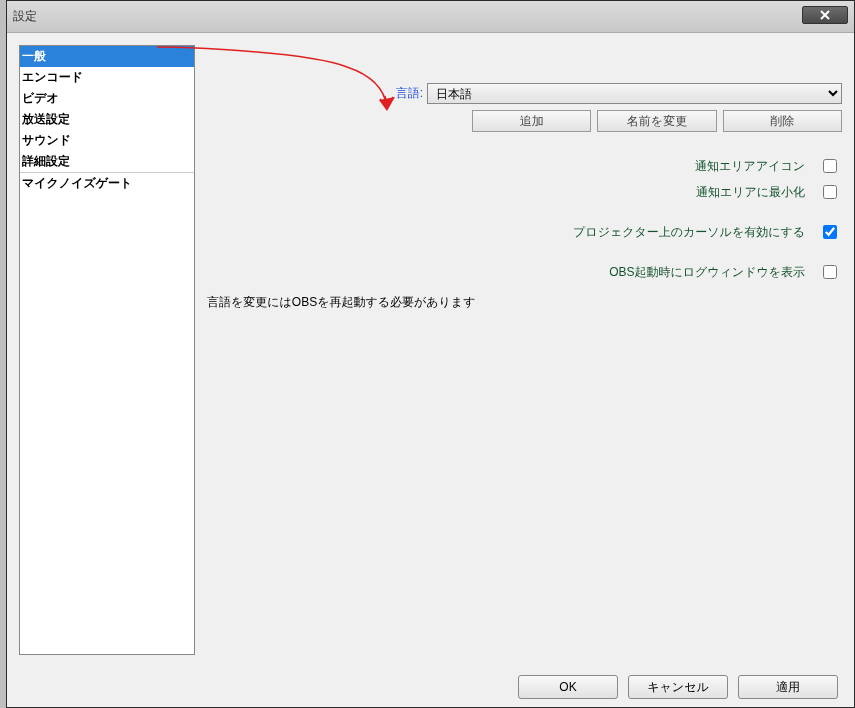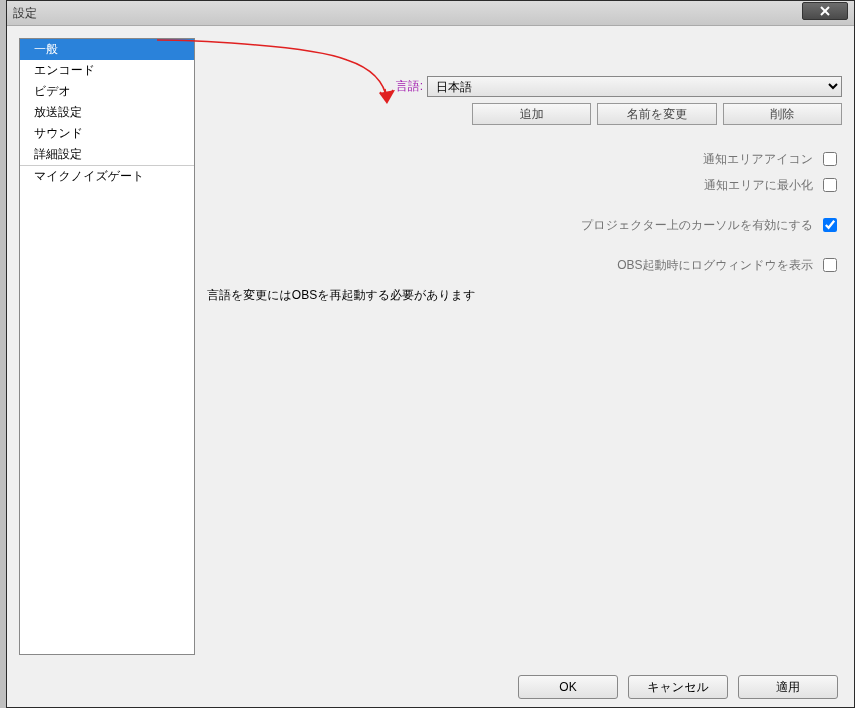--- a/index.html
+++ b/index.html
@@ -1,37 +1,37 @@
 <!DOCTYPE html>
 <html><head>
 <meta charset="utf-8">
 <style>
   * { box-sizing: border-box; font-family: "MS PGothic", "Meiryo", sans-serif; font-size: 12px; }
   body { margin: 0; background: #5a5a5a; width: 855px; height: 708px; overflow: hidden; position: relative; }
   .leftbar { position: absolute; left:0; top:0; bottom:0; width:6px; background:#bfbfbf; }
   .window { position: absolute; left:6px; right:0; top:0; bottom:0; background:#e8e8e8; border:1px solid #2a2a2a; display:flex; flex-direction:column; }
-  .titlebar { height:25px; background: linear-gradient(to bottom, #dcdcdc, #c8c8c8); display:flex; align-items:center; padding:0 6px; color:#333; border-bottom:1px solid #aaa; }
+  .titlebar { height:32px; background: linear-gradient(to bottom, #dcdcdc, #c8c8c8); display:flex; align-items:center; padding:0 6px; color:#333; border-bottom:1px solid #aaa; }
   .titlebar .spacer{flex:1}
   .closebtn { width:46px; height:18px; background:linear-gradient(to bottom,#6d6d6d,#4a4a4a); border:1px solid #333; border-radius:2px; color:#fff; display:flex; align-items:center; justify-content:center; cursor:pointer; margin-top:-4px;}
   .closebtn svg{width:12px;height:10px;stroke:#fff;stroke-width:2;}
   .body { flex:1; background:#f0f0f0; padding:12px; display:flex; gap:12px; position:relative; }
   .sidebar { width:176px; background:#fff; border:1px solid #888; display:flex; flex-direction:column; }
-  .sidebar-item { padding:2px 14px; cursor:pointer; color:#000; }
+  .sidebar-item { padding:2px 2px; cursor:pointer; color:#000;font-weight:bold; }
   .sidebar-item.selected { background:#2a82da; color:#fff; }
   .sidebar-sep { border-top:1px solid #ccc; margin:0; }
   .content { flex:1; display:flex; flex-direction:column; position:relative; }
   .formrow { display:flex; align-items:center; margin-bottom:6px; }
-  .formrow .lbl { flex:0 0 220px; text-align:right; padding-right:4px; color:#a21caf;}
+  .formrow .lbl { flex:0 0 220px; text-align:right; padding-right:4px; color:#1d4ed8;}
   .formrow .ctrl { flex:1;border-radius:9px; }
   select, input[type=text] { width:100%; height:21px; border:1px solid #aaa; background:#fff; padding:1px 4px; font-size:12px;}
   select.lang { background: linear-gradient(to bottom,#f6f6f6,#e2e2e2); border:1px solid #888;}
   .btnrow { display:flex; gap:6px; margin-left:224px; margin-bottom:10px;padding-left:41px;}
   .btn { flex:1; height:22px; background:linear-gradient(to bottom,#f8f8f8,#e2e2e2); border:1px solid #999; color:#444; cursor:pointer; display:flex; align-items:center; justify-content:center;}
   .chkrow { display:flex; align-items:center; justify-content:flex-end; margin-bottom:6px; padding-right:2px;}
-  .chkrow .chklbl{ color:#737373; margin-right:6px;}
+  .chkrow .chklbl{ color:#14532d; margin-right:14px;}
   input[type=checkbox]{ width:14px; height:14px; }
   .note { color:#000; margin-top:6px;}
   .footer { height:40px; background:#f0f0f0; border-top:0; display:flex; align-items:center; justify-content:flex-end; gap:10px; padding:0 16px;}
   .footer .fbtn { width:100px; height:24px; background:linear-gradient(to bottom,#f8f8f8,#e2e2e2); border:1px solid #888; border-radius:3px; cursor:pointer; display:flex; align-items:center; justify-content:center; color:#000;}
   .arrow { position:absolute; pointer-events:none; }
 </style>
 </head>
 <body>
 
 <div class="leftbar"></div>

